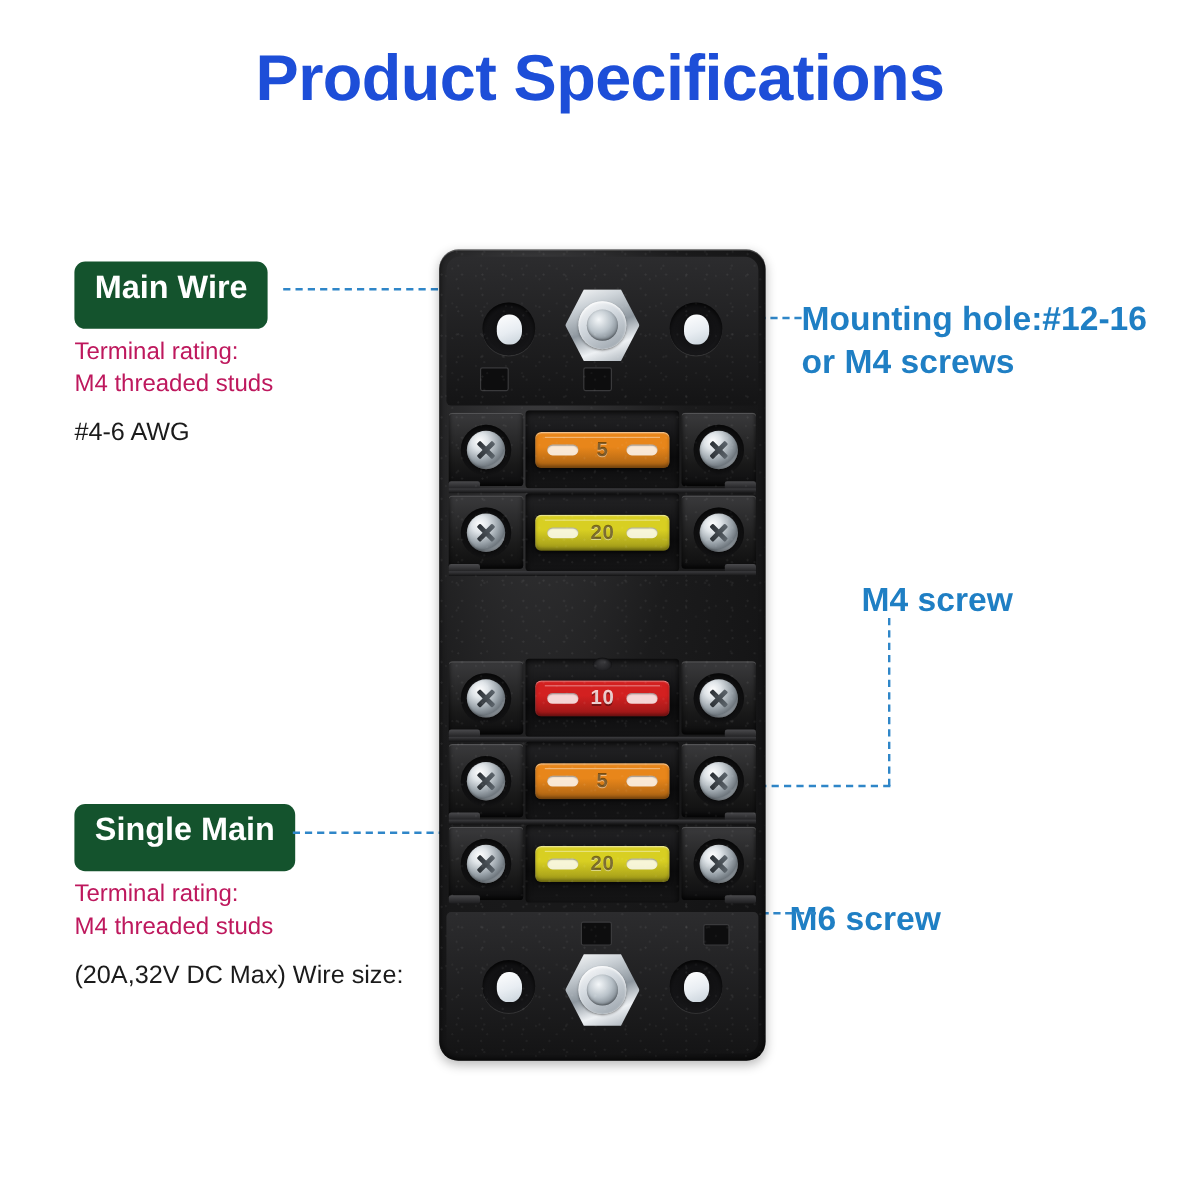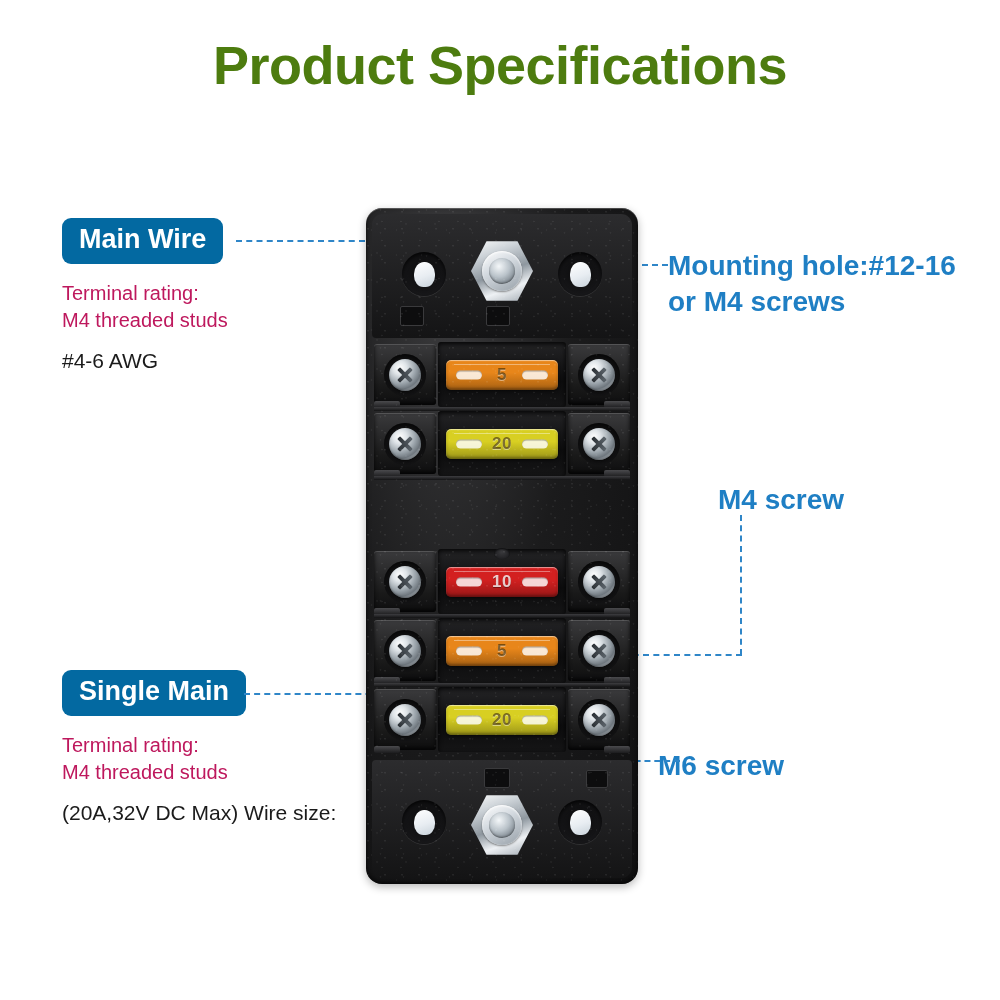--- a/index.html
+++ b/index.html
@@ -14,33 +14,33 @@
     -webkit-font-smoothing: antialiased;
   }
 
   
   #page-title {
     position: absolute;
     top: 34px; left: 0; width: 1000px;
     text-align: center;
     font-size: 54px;
     font-weight: bold;
-    color: #4d7c0f;
+    color: #1d4ed8;
     letter-spacing: -0.5px;
   }
 
   
   .badge {
     position: absolute;
-    background: #0369a1;
+    background: #14532d;
     color: #ffffff;
     font-weight: bold;
     font-size: 27px;
     border-radius: 9px;
-    padding: 7px 17px 11px 17px;
+    padding: 7px 17px 21px 17px;
     white-space: nowrap;
     line-height: 1.05;
   }
   #badge-main { left: 62px; top: 218px; }
   #badge-single { left: 62px; top: 670px; }
 
   
   .spec-block { position: absolute; left: 62px; color: #1d1d1d; }
   #spec-main { top: 280px; }
   #spec-single { top: 732px; }

